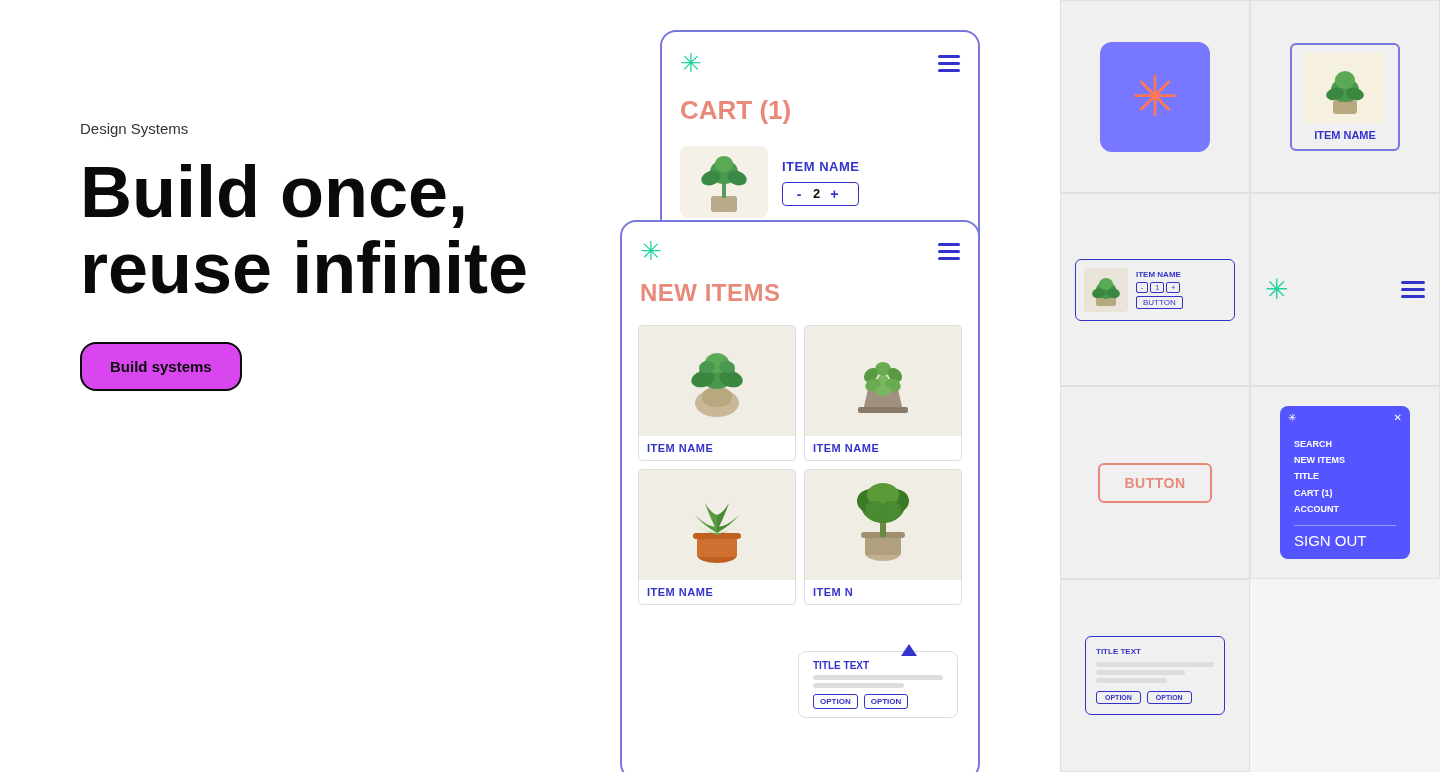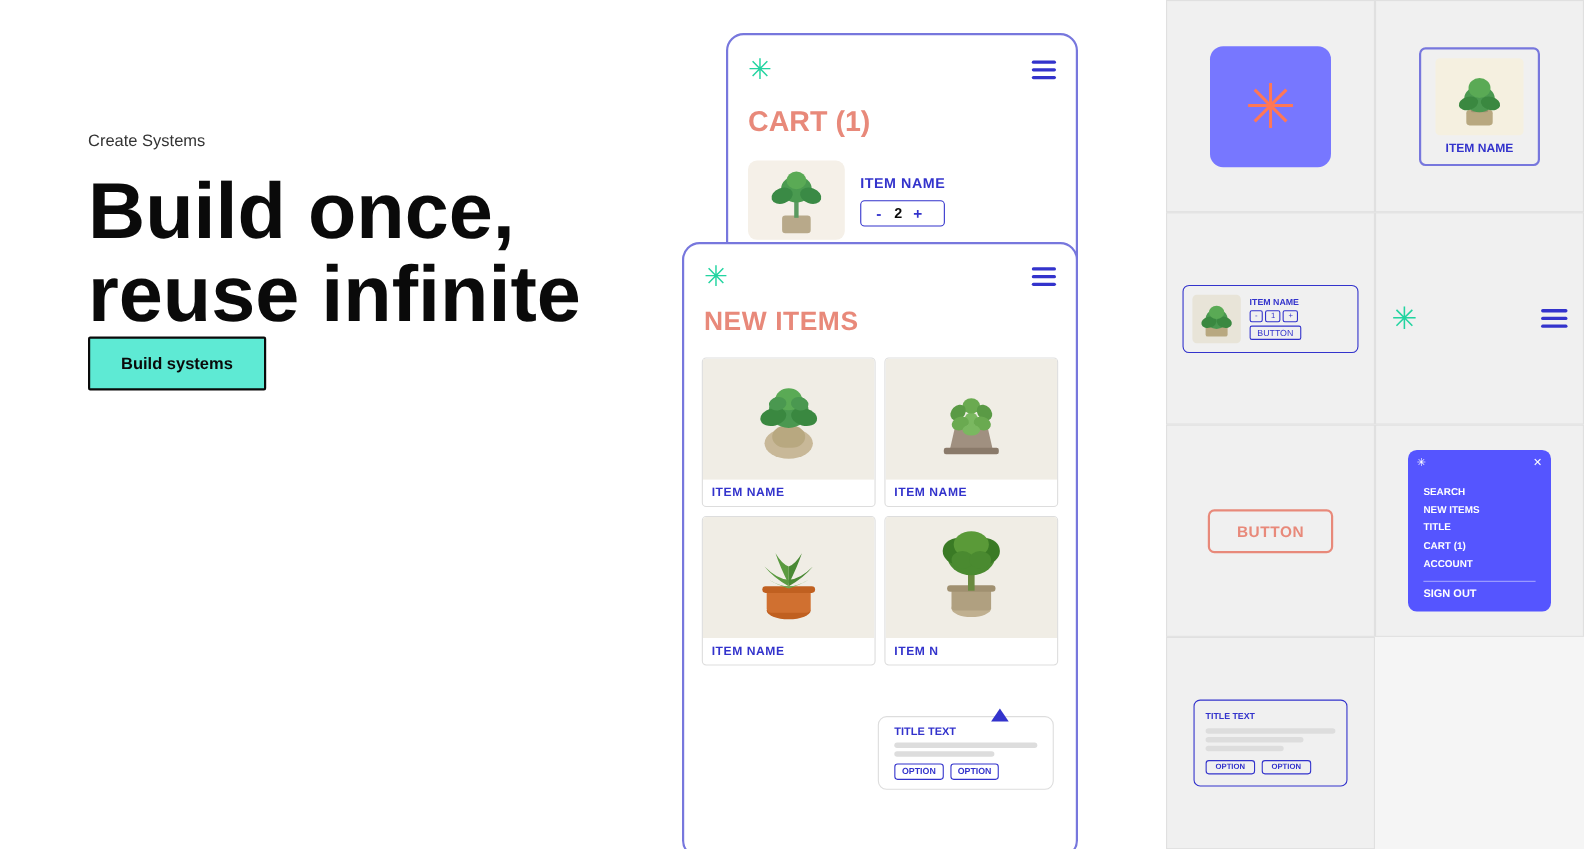--- a/index.html
+++ b/index.html
@@ -42,33 +42,34 @@
     .label-small {
       font-size: 15px;
       color: #333;
       margin-bottom: 18px;
     }
     .headline {
       font-size: 72px;
       font-weight: 900;
       line-height: 1.05;
       color: #0a0a0a;
+      margin-bottom: 36px;
     }
     .description {
       font-size: 17px;
       color: #333;
       line-height: 1.65;
       margin-bottom: 44px;
       max-width: 470px;
     }
     .build-btn {
-      background: #5eead4;
+      background: #d946ef;
       color: #0a0a0a;
       border: 2.5px solid #0a0a0a;
-      border-radius: 2px;
+      border-radius: 16px;
       padding: 14px 28px;
       font-size: 15px;
       font-weight: 700;
       cursor: pointer;
     }
 
     
     .mockup-area {
       position: absolute;
       left: 620px;
@@ -448,22 +449,22 @@
       color: #fff;
       font-size: 9px;
       font-weight: 600;
       line-height: 1.8;
     }
     .comp-menu-signin {
       margin-top: 8px;
       border-top: 1px solid rgba(255,255,255,0.4);
       padding-top: 6px;
       color: #fff;
-      font-size: 10px;
-      font-weight: 700;
+      font-size: 15px;
+      font-weight: 400;
     }
     .comp-title-text {
       color: #e8897a;
       font-size: 36px;
       font-weight: 900;
       letter-spacing: 1px;
     }
 
     .comp-card-preview {
       border: 1.5px solid #3333cc;
@@ -498,21 +499,21 @@
     }
   </style>
 </head>
 <body>
 
 <div class="header">
   <button class="sign-up-btn">Sign up</button>
 </div>
 
 <section class="left-section">
-  <p class="label-small">Create Systems</p>
+  <p class="label-small">Design Systems</p>
   <h1 class="headline">
     <span>Build once,</span><br>
     <span>reuse infinite</span><br>
   </h1>
   <button class="build-btn">Build systems</button>
 </section>
 
 <div class="mockup-area">
 
   <div class="phone-back">

